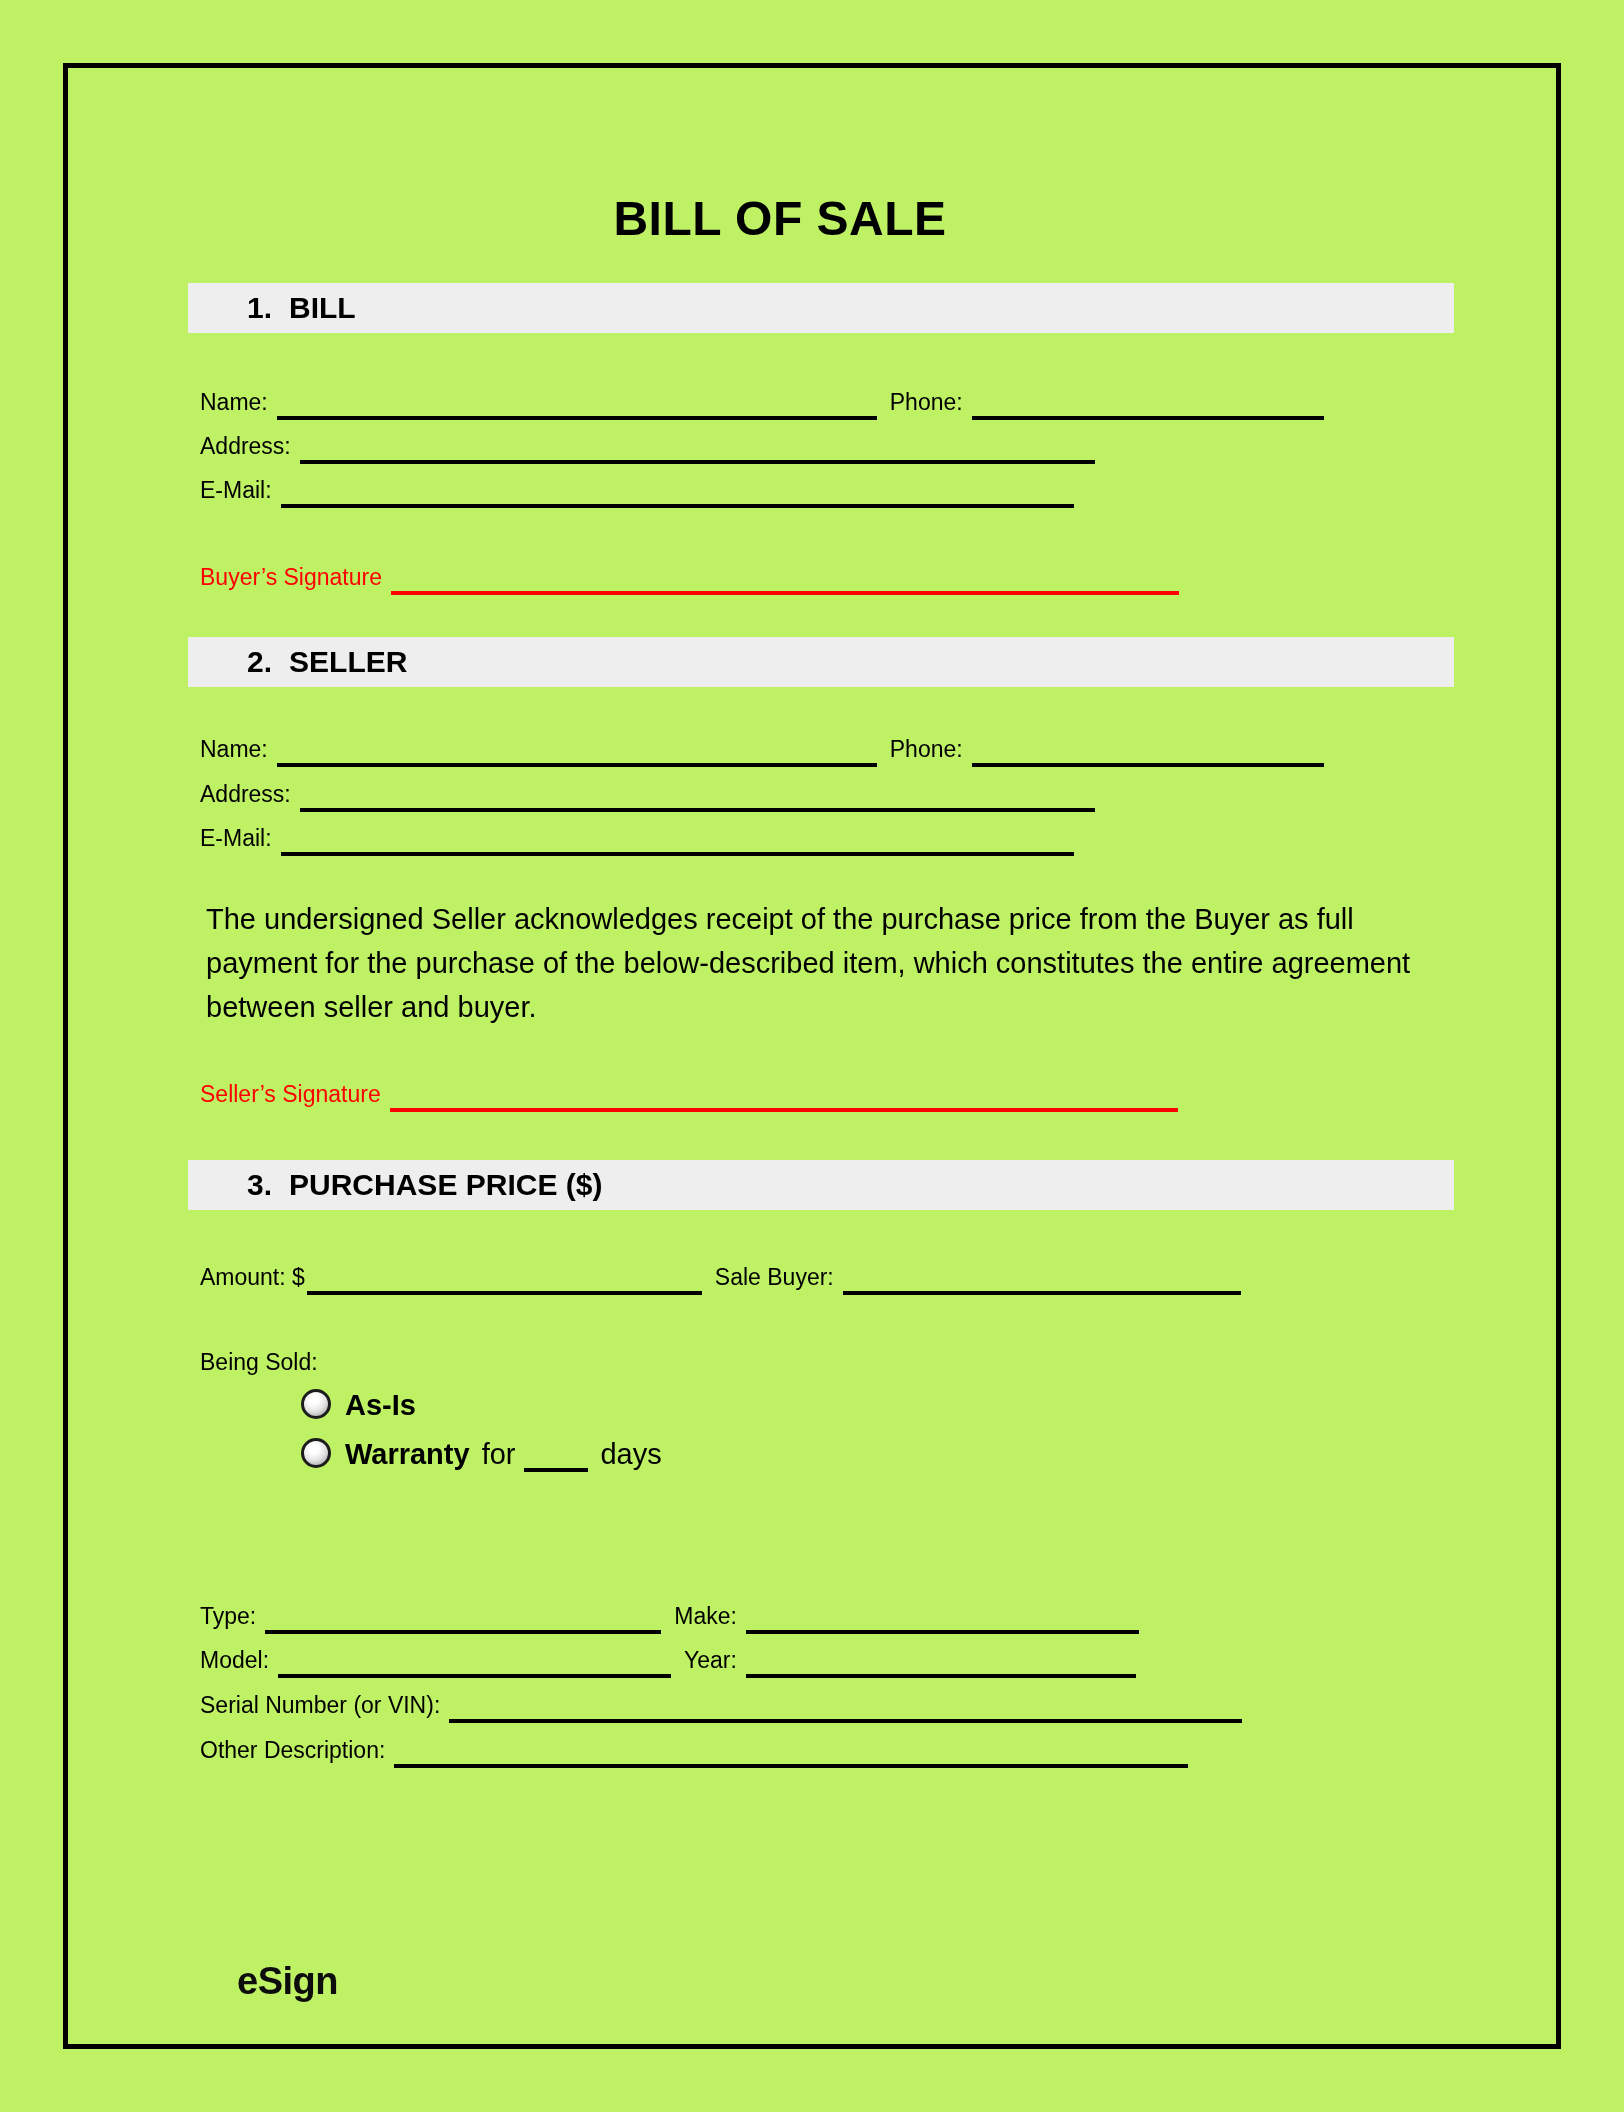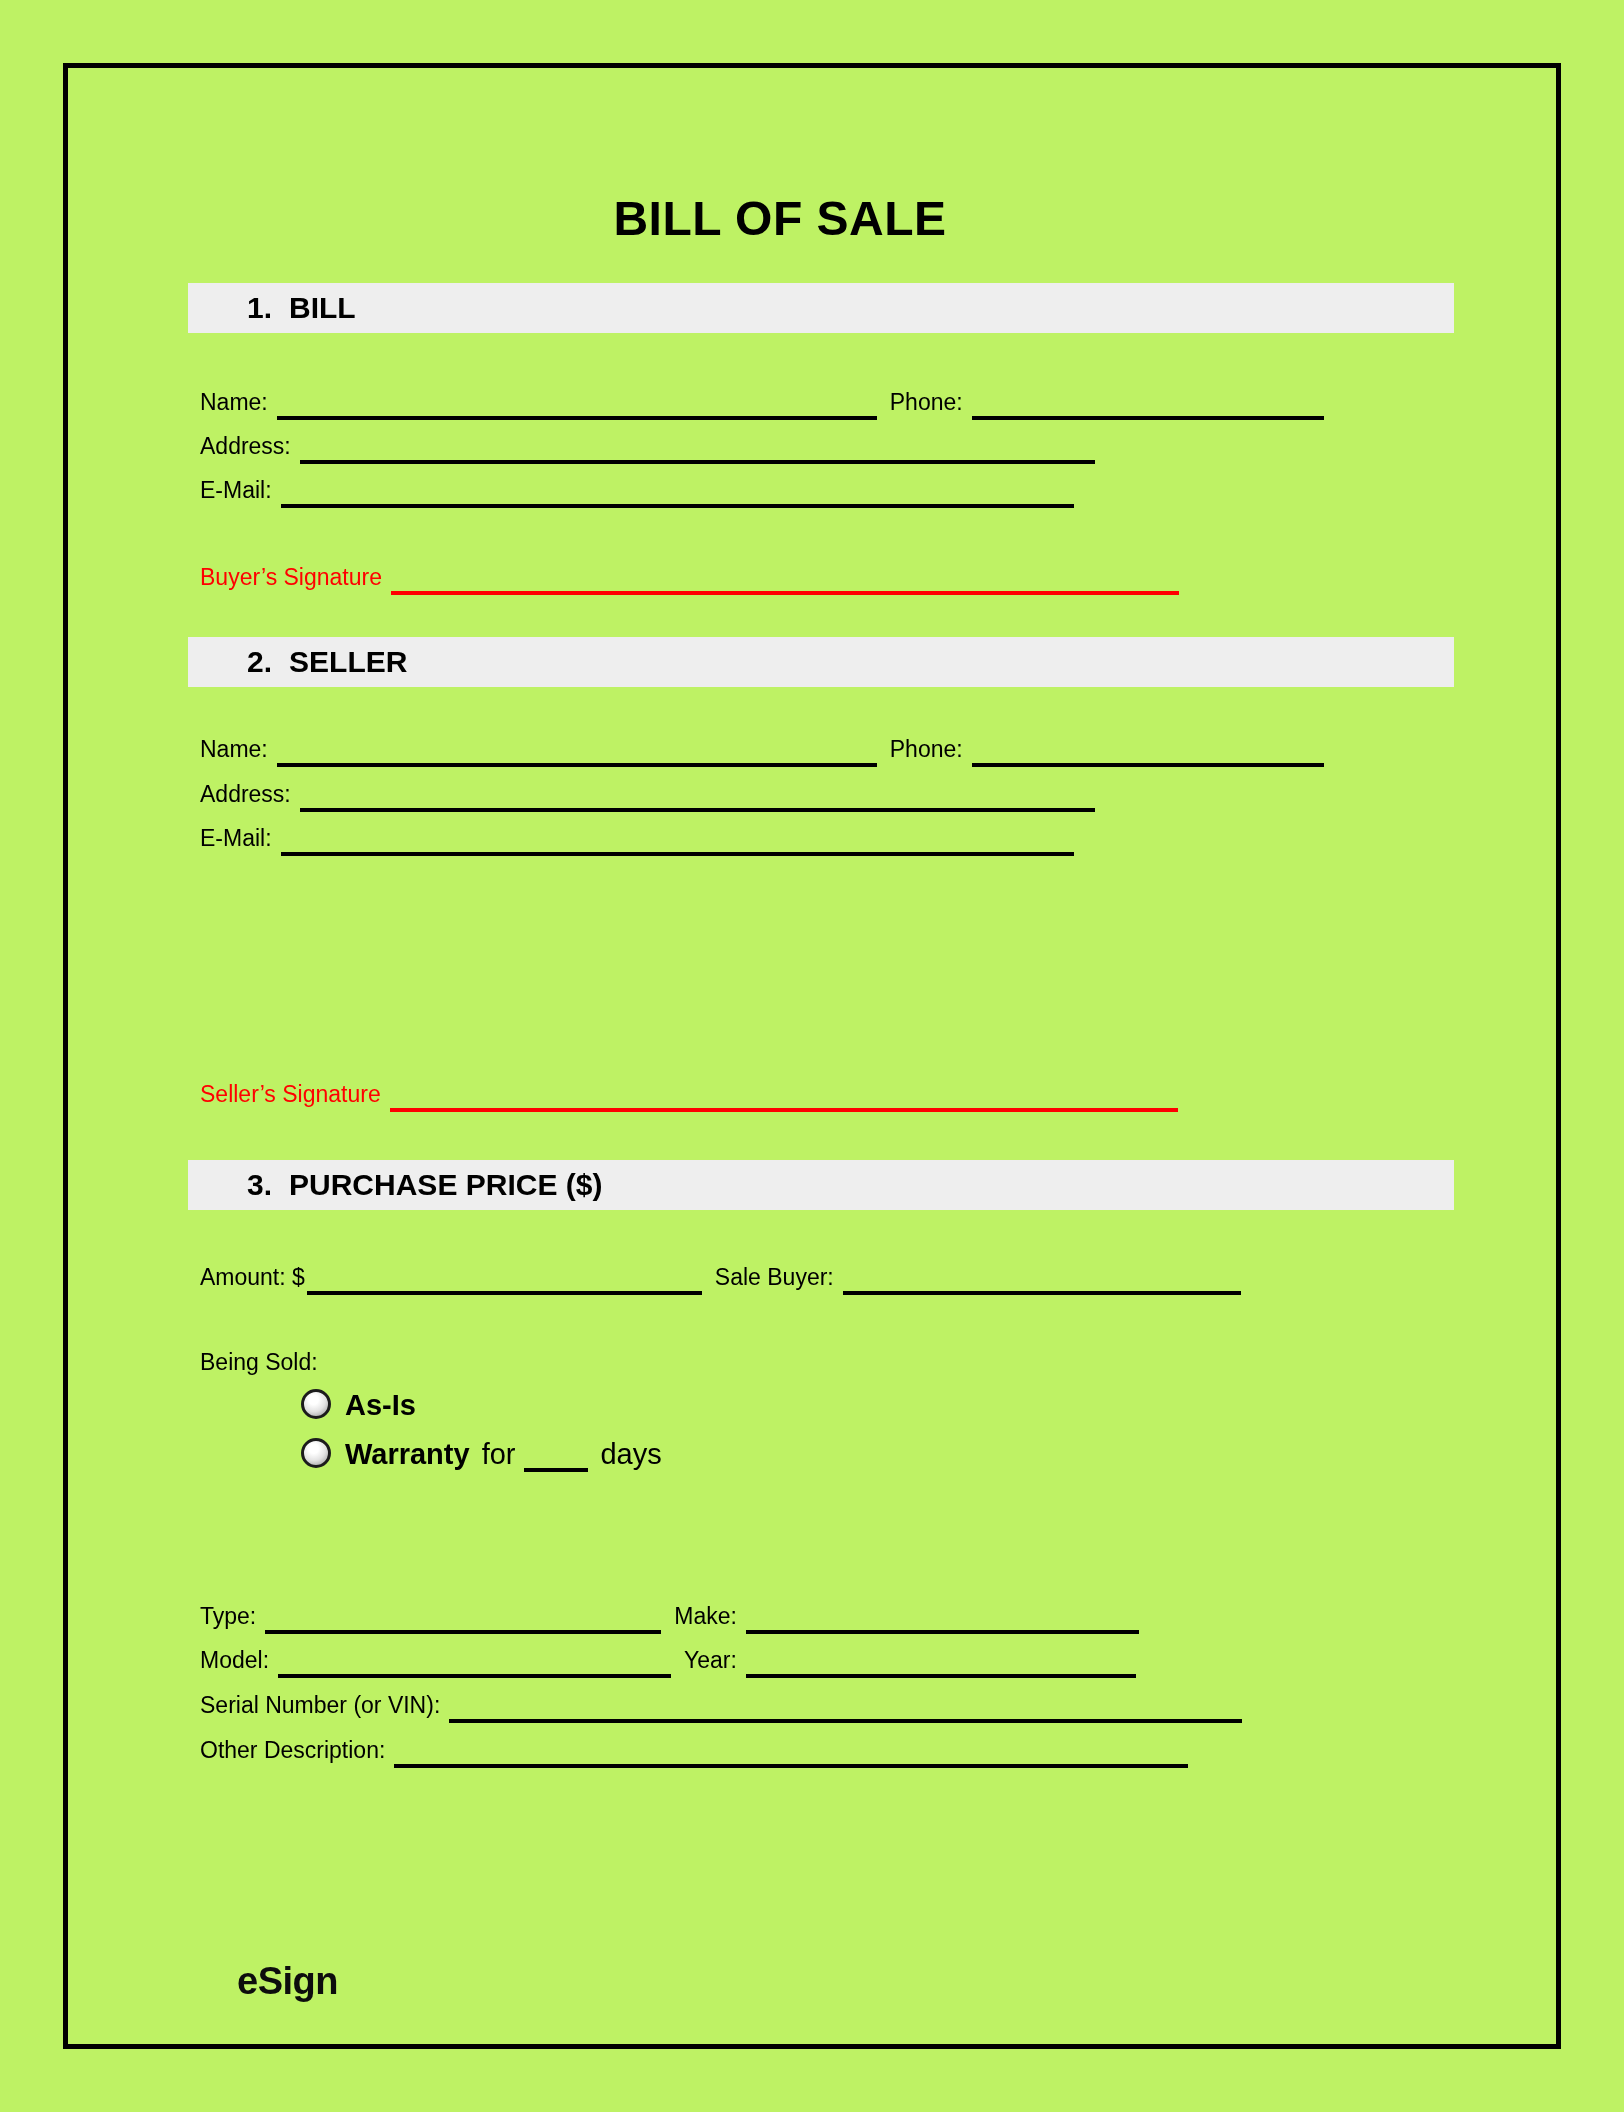--- a/index.html
+++ b/index.html
@@ -81,20 +81,21 @@
   <div class="row" style="top:731px;">
     <span>Name:</span><span class="ln" style="width:600px;"></span><span class="lbl2">Phone:</span><span class="ln" style="width:352px;"></span>
   </div>
   <div class="row" style="top:776px;">
     <span>Address:</span><span class="ln" style="width:795px;"></span>
   </div>
   <div class="row" style="top:820px;">
     <span>E-Mail:</span><span class="ln" style="width:793px;"></span>
   </div>
 
+  <div class="para">The undersigned Seller acknowledges receipt of the purchase price from the Buyer as full payment for the purchase of the below-described item, which constitutes the entire agreement between seller and buyer.</div>
 
   <div class="row red-text" style="top:1076px;">
     <span>Seller’s Signature</span><span class="ln red" style="width:788px;"></span>
   </div>
 
   <div class="bar" style="top:1160px;">
     <span class="num">3.</span><span class="t">PURCHASE PRICE ($)</span>
   </div>
 
   <div class="row" style="top:1259px;">

